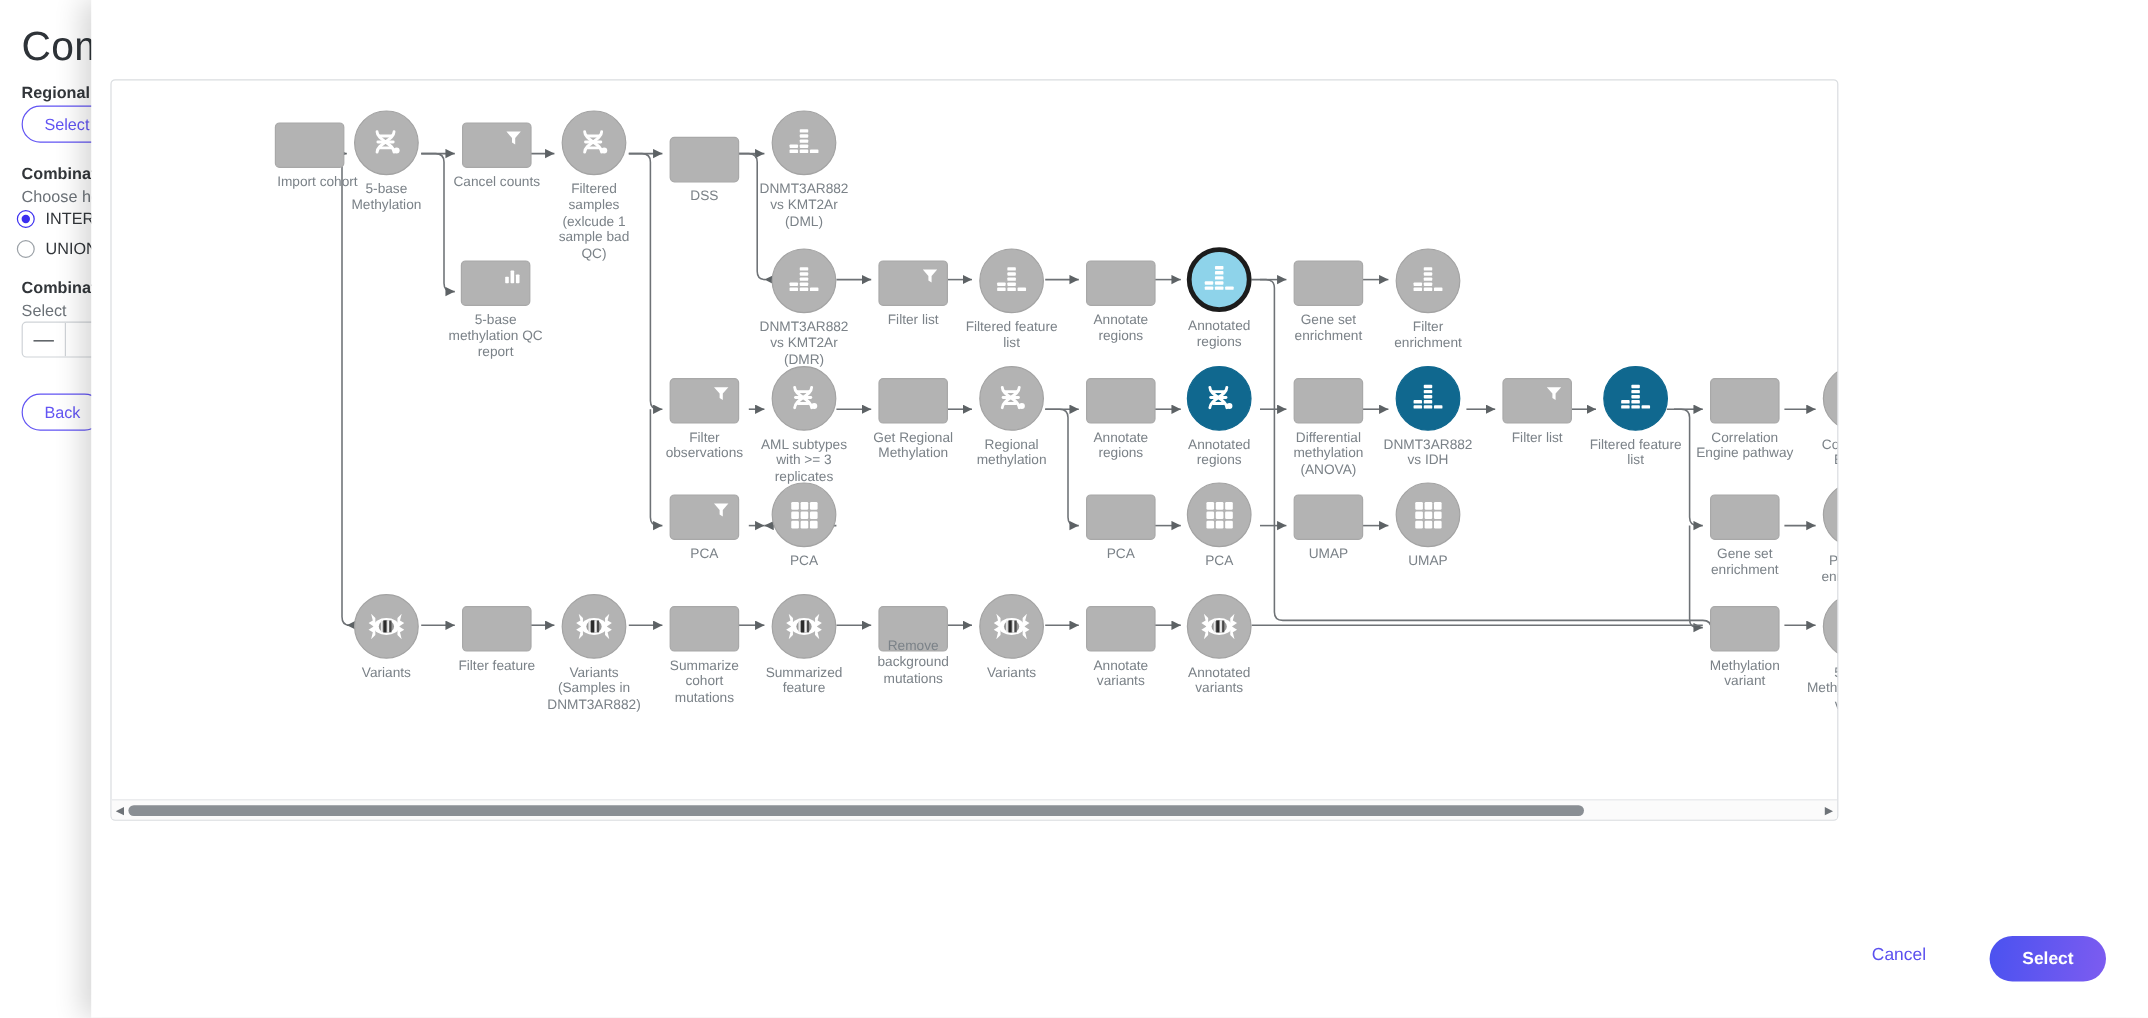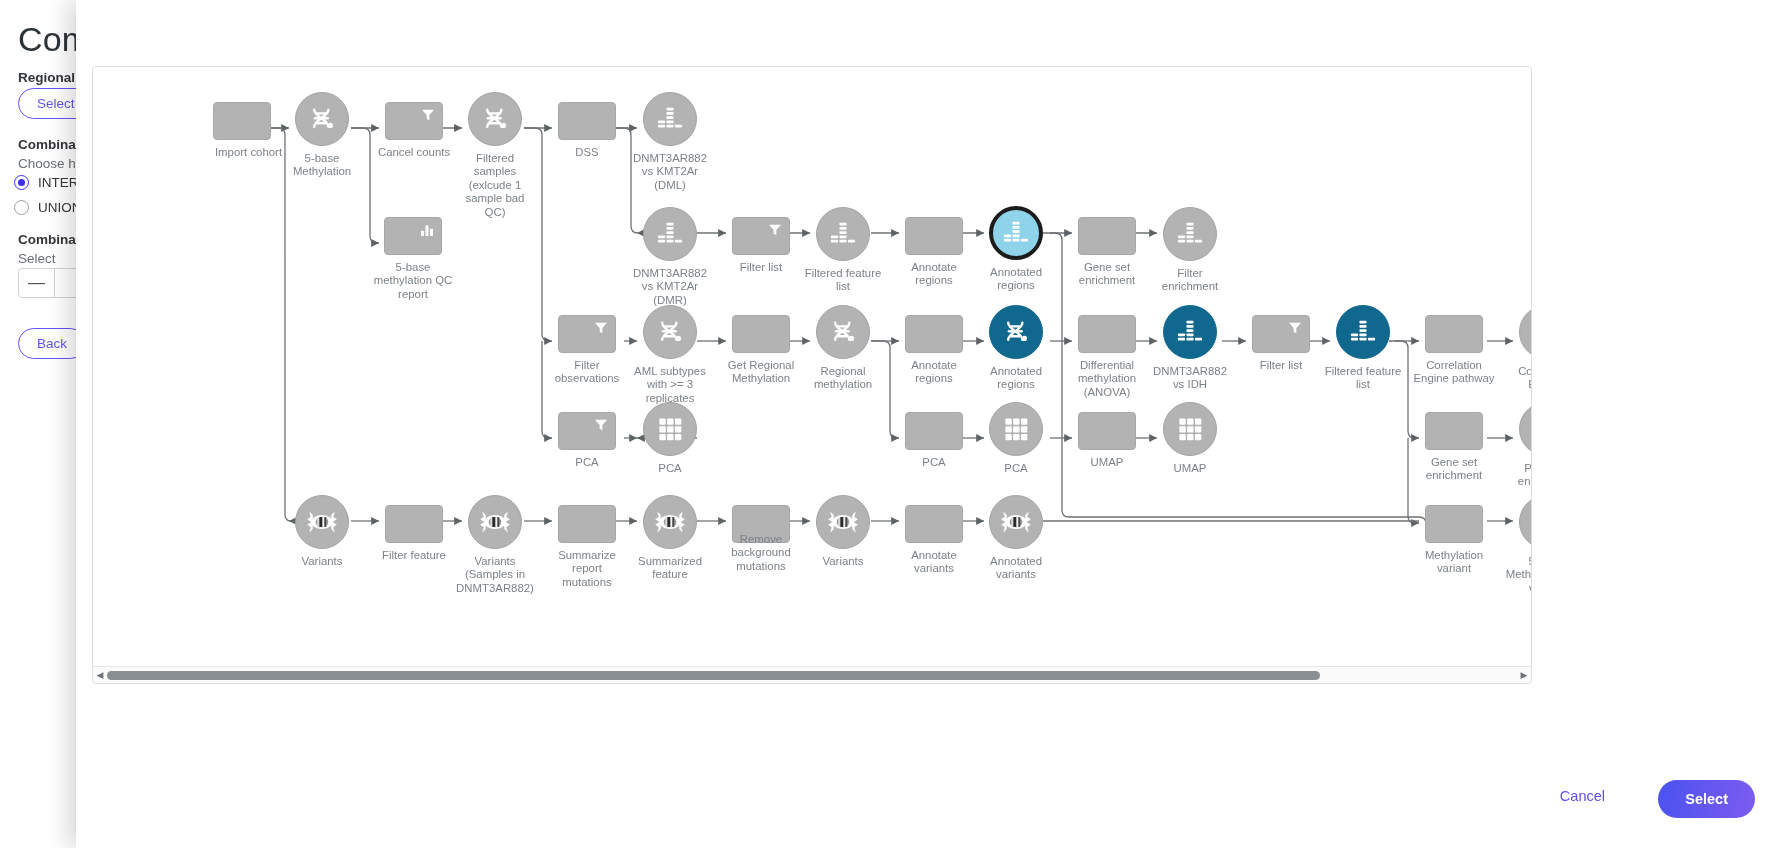--- a/index.html
+++ b/index.html
@@ -262,21 +262,21 @@
           <path d="M694,454 L717,454"></path>
           <path d="M778,454 L806,454"></path>
           <path d="M867,454 L891,454"></path>
 
           <path d="M950,454 L1326,454" marker-end="none"></path>
           <path d="M1394,454 L1420,454"></path>
           <path d="M1480,454 L1498,454"></path>
         </g>
       </svg>
 
-    <div class="node" style="left: 120px; top: 35px; width: 71px; height: 38px;">
+    <div class="node" style="left: 136px; top: 35px; width: 71px; height: 38px;">
           <div class="shape rect" style="width:58px;height:38px;"></div>
           <div class="lbl" style="top:44px">Import cohort</div>
         </div>
         <div class="node" style="left: 202px; top: 25px; width: 54px; height: 54px;">
           <div class="shape circ" style="width:54px;height:54px;">
                <svg class="ico" width="34" height="34" viewBox="0 0 48 48">
       <g fill="none" stroke="#ffffff" stroke-width="3.4" stroke-linecap="round">
         <path d="M13 11 C13 21, 33 25, 33 35"></path>
         <path d="M33 11 C33 21, 13 25, 13 35"></path>
         <path d="M16 16 L30 16"></path>
@@ -327,21 +327,21 @@
       </g>
       <circle cx="36" cy="33" r="3.6" fill="#ffffff"></circle>
     </svg>
              </div>
           <div class="lbl" style="top:60px">Filtered
 samples
 (exlcude 1
 sample bad
 QC)</div>
         </div>
-        <div class="node" style="left: 465px; top: 35px; width: 58px; height: 22px; text-decoration: underline;">
+        <div class="node" style="left: 465px; top: 47px; width: 58px; height: 22px; text-decoration: underline;">
           <div class="shape rect" style="width:58px;height:38px;"></div>
           <div class="lbl" style="top:44px">DSS</div>
         </div>
         <div class="node" style="left: 550px; top: 25px; width: 54px; height: 54px;">
           <div class="shape circ" style="width:54px;height:54px;">
                <svg class="ico" width="34" height="34" viewBox="0 0 48 48">
       <g fill="#ffffff">
         <rect x="19" y="8" width="10" height="4" rx="1"></rect>
         <rect x="19" y="14" width="10" height="4" rx="1"></rect>
         <rect x="19" y="20" width="10" height="4" rx="1"></rect>
@@ -726,21 +726,21 @@
       </g>
     </svg>
              </div>
           <div class="lbl" style="top:60px">Variants
 (Samples in
 DNMT3AR882)</div>
         </div>
         <div class="node" style="left: 465px; top: 438px; width: 58px; height: 38px;">
           <div class="shape rect" style="width:58px;height:38px;"></div>
           <div class="lbl" style="top:44px">Summarize
-report
+cohort
 mutations</div>
         </div>
         <div class="node" style="left: 550px; top: 428px; width: 54px; height: 54px;">
           <div class="shape circ" style="width:54px;height:54px;">
                <svg class="ico" width="34" height="34" viewBox="0 0 48 48">
       <g>
         <ellipse cx="24" cy="24" rx="15" ry="10" fill="#ffffff"></ellipse>
         <path d="M11 14 L6 9 L8 17 L3 20 L9 24 L3 28 L8 31 L6 39 L11 34 Z" fill="#ffffff"></path>
         <path d="M37 14 L42 9 L40 17 L45 20 L39 24 L45 28 L40 31 L42 39 L37 34 Z" fill="#ffffff"></path>
         <ellipse cx="24" cy="24" rx="9" ry="7.5" fill="#9a9a9a"></ellipse>

